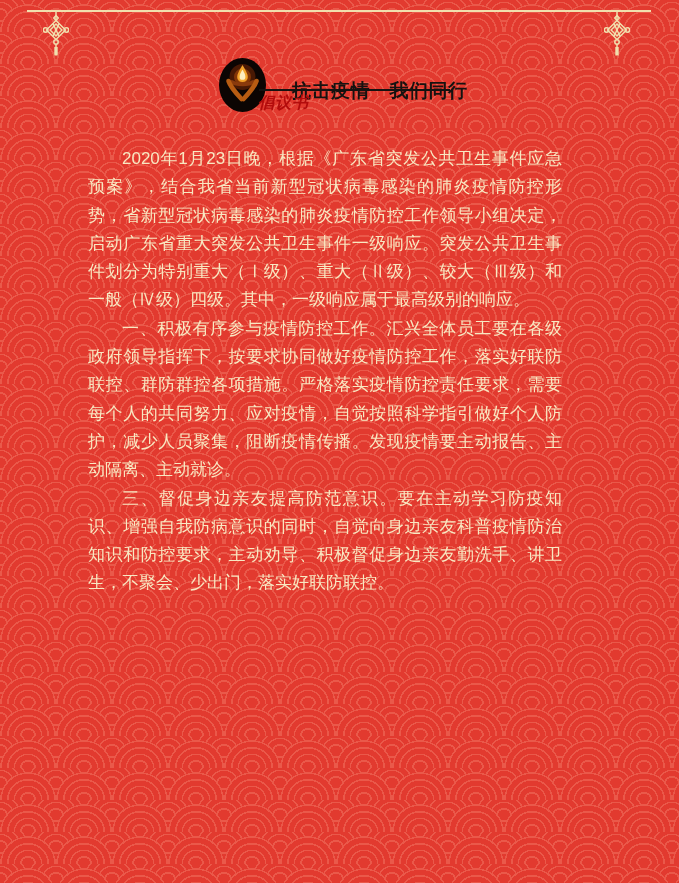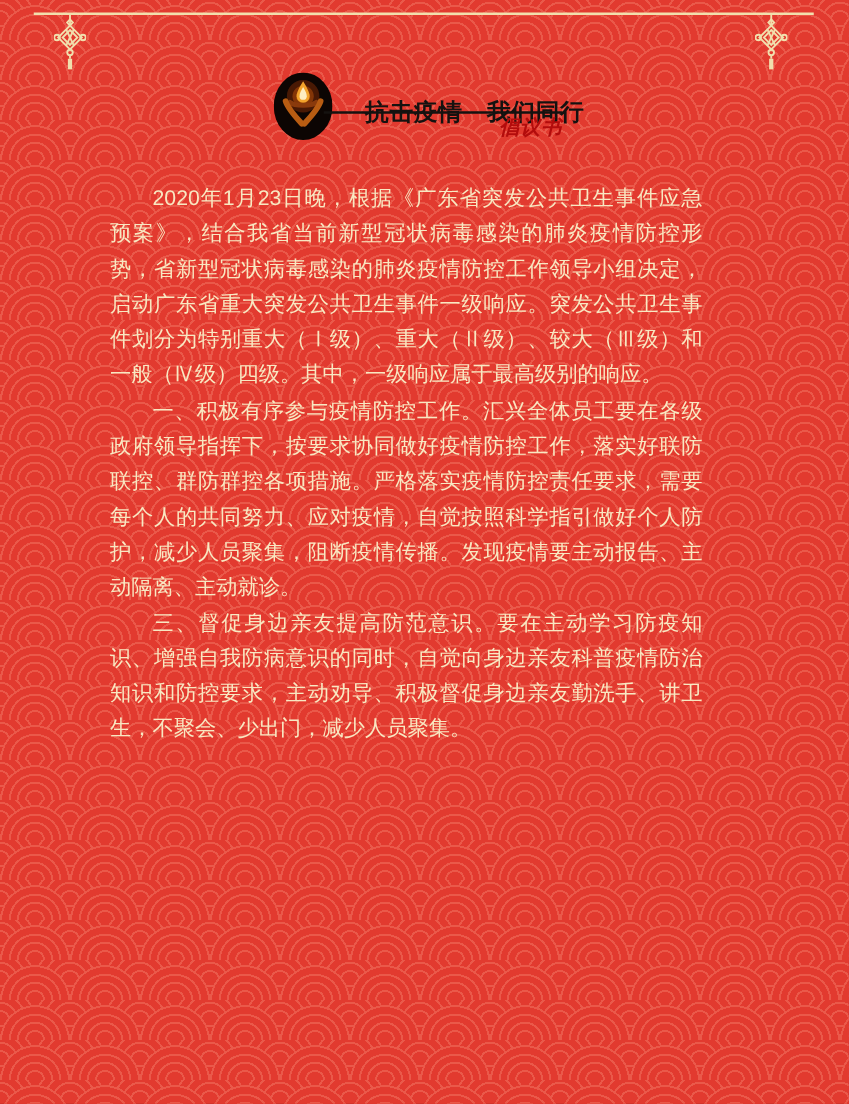--- a/index.html
+++ b/index.html
@@ -40,21 +40,21 @@
     position:absolute;left:276px;top:64px;margin:16px;
     font-size:19px;font-weight:bold;color:#151210;
     letter-spacing:0.5px;white-space:nowrap;line-height:22px;
   }
   .title-underline{
     position:absolute;left:259px;top:89px;width:191px;height:2px;
     background:#151210;
   }
   .subtitle{
     position:absolute;left:258px;top:93px;width:192px;margin:0;
-    text-align:right;
+    text-align:left;
     font-size:16px;font-weight:bold;font-style:italic;
     letter-spacing:1px;color:#b30c0c;line-height:20px;
   }
   .letter{
     position:absolute;left:88px;top:145px;width:474px;
     color:#f8e8c2;font-size:17px;line-height:28.3px;
     text-align:justify;
   }
   .letter p{margin:0;}
   .para{text-indent:2em;}
@@ -113,17 +113,17 @@
   </svg>
 
   <h1 class="main-title">抗击疫情　我们同行</h1>
   <div class="title-underline"></div>
   <p class="subtitle">倡议书</p>
 
   <main class="letter">
     <div id="paragraphs">
         <p class="para">2020年1月23日晚，根据《广东省突发公共卫生事件应急预案》，结合我省当前新型冠状病毒感染的肺炎疫情防控形势，省新型冠状病毒感染的肺炎疫情防控工作领导小组决定，启动广东省重大突发公共卫生事件一级响应。突发公共卫生事件划分为特别重大（Ⅰ级）、重大（Ⅱ级）、较大（Ⅲ级）和一般（Ⅳ级）四级。其中，一级响应属于最高级别的响应。</p>
         <p class="para">一、积极有序参与疫情防控工作。汇兴全体员工要在各级政府领导指挥下，按要求协同做好疫情防控工作，落实好联防联控、群防群控各项措施。严格落实疫情防控责任要求，需要每个人的共同努力、应对疫情，自觉按照科学指引做好个人防护，减少人员聚集，阻断疫情传播。发现疫情要主动报告、主动隔离、主动就诊。</p>
-        <p class="para">三、督促身边亲友提高防范意识。要在主动学习防疫知识、增强自我防病意识的同时，自觉向身边亲友科普疫情防治知识和防控要求，主动劝导、积极督促身边亲友勤洗手、讲卫生，不聚会、少出门，减少人员聚集。</p>
+        <p class="para">三、督促身边亲友提高防范意识。要在主动学习防疫知识、增强自我防病意识的同时，自觉向身边亲友科普疫情防治知识和防控要求，主动劝导、积极督促身边亲友勤洗手、讲卫生，不聚会、少出门，落实好联防联控。</p>
       </div>
   </main>
 
 </div>
 
 </body></html>

